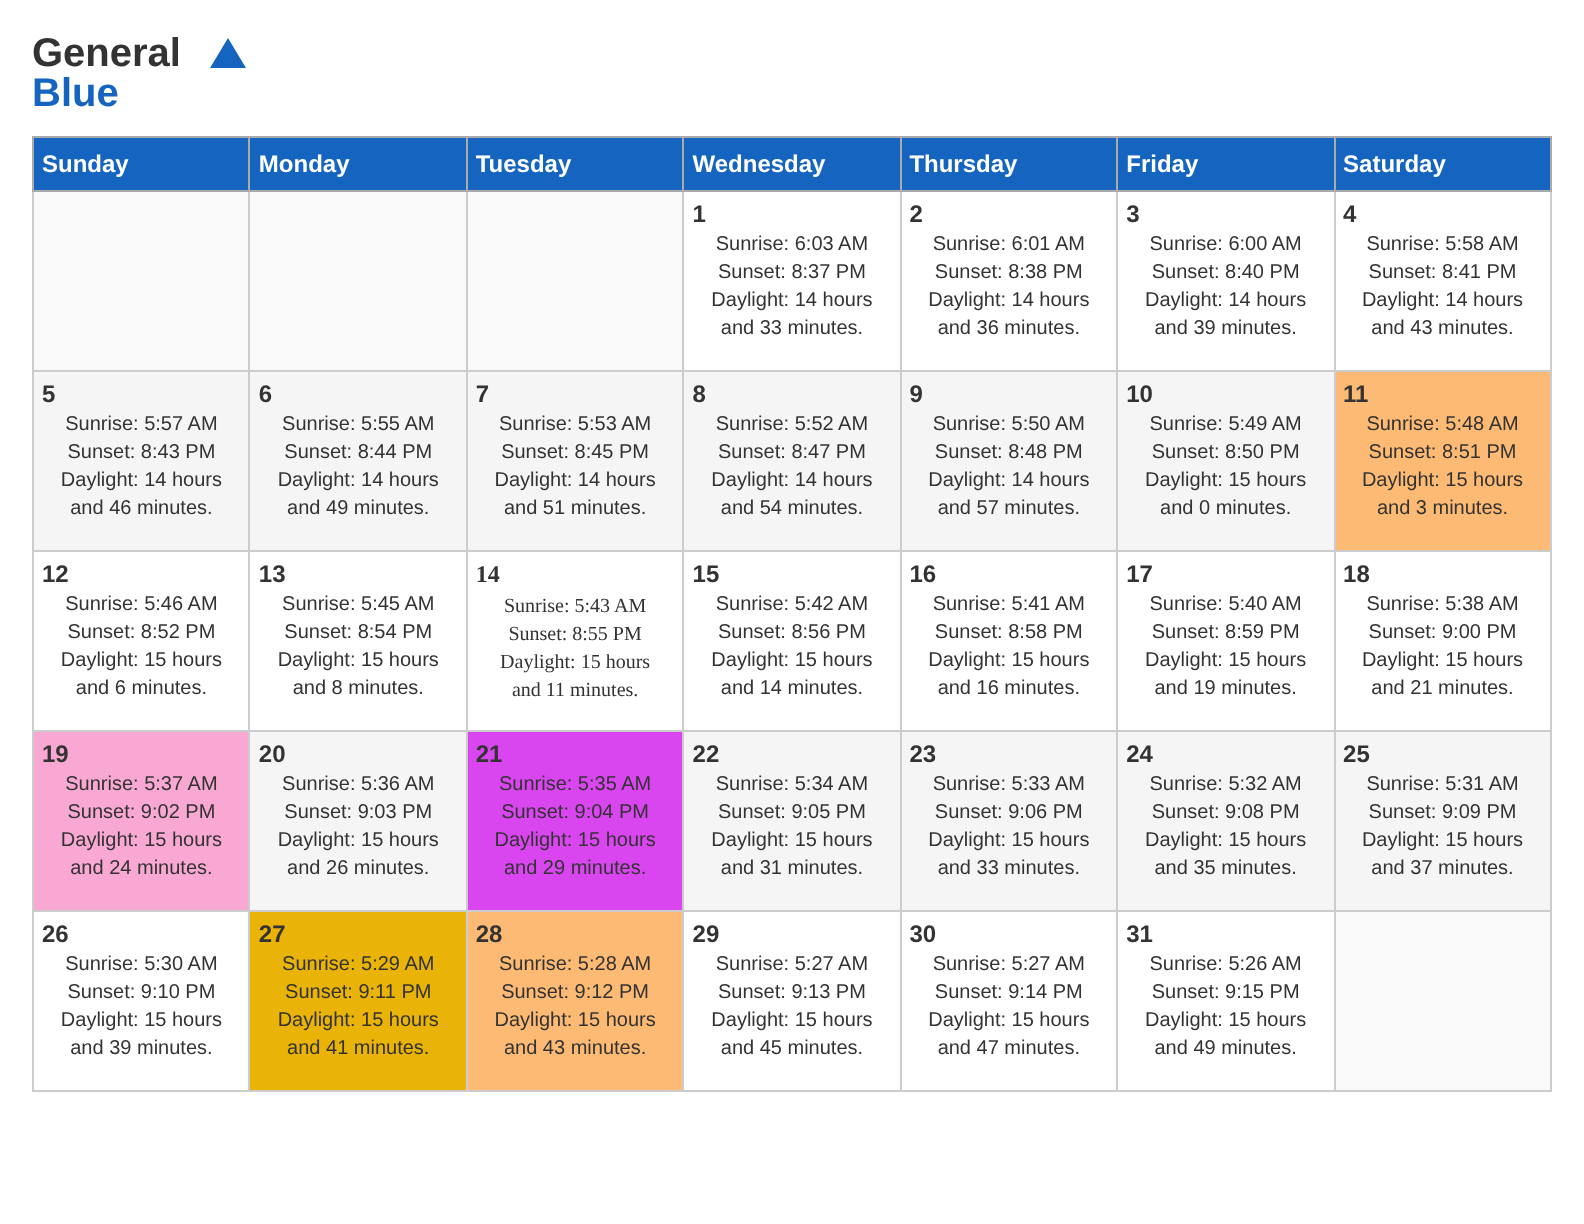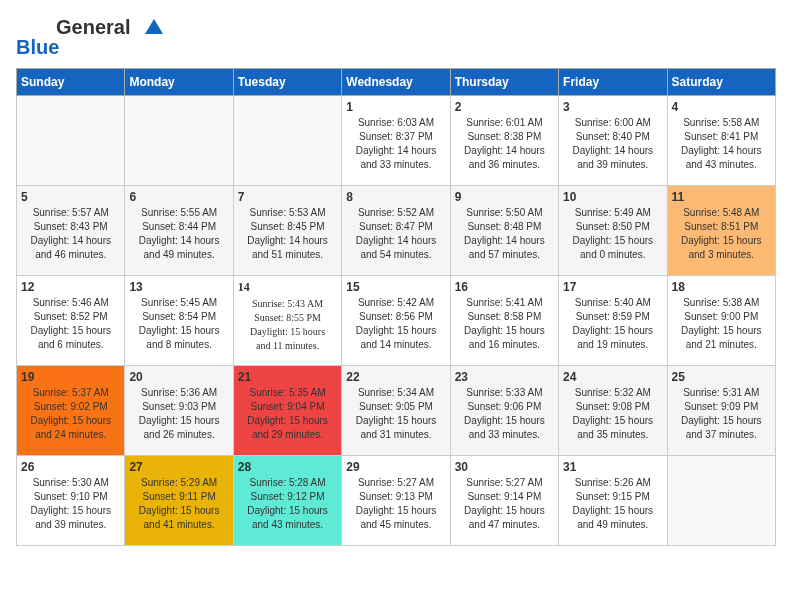--- a/index.html
+++ b/index.html
@@ -77,21 +77,21 @@
     .empty-cell {
       background: #f9f9f9 !important;
     }
   </style>
 </head>
 <body>
 
 <div class="header">
   <div class="logo">
     <div style="display:flex;flex-direction:column;align-items:flex-start;line-height:1.1;">
-      <div style="display:flex;align-items:center;gap:14px;margin-left:40px;">
+      <div style="display:flex;align-items:center;gap:14px;">
         <span style="font-size:20px;font-weight:bold;color:#333;">General</span>
         <svg width="20" height="20" viewBox="0 0 20 20">
           <polygon points="10,2 19,17 1,17" fill="#1565c0"></polygon>
         </svg>
       </div>
       <span style="font-size:20px;font-weight:bold;color:#1565c0;margin-top:-2px;">Blue</span>
     </div>
   </div>
   <div style="display:flex;flex-direction:column;align-items:flex-start;">
     <span style="font-size:22px;font-weight:bold;color:#1565c0;line-height:1.1;"></span>
@@ -245,35 +245,35 @@
         </td>
         <td style="background: rgb(255, 255, 255);">
           <span class="day-number">18</span>
           <div class="cell-content" style="white-space: pre-line;">Sunrise: 5:38 AM
 Sunset: 9:00 PM
 Daylight: 15 hours
 and 21 minutes.</div>
         </td>
       </tr>
       <tr>
-        <td style="background: #f97316;">
+        <td style="background: #f9a8d4;">
           <span class="day-number">19</span>
           <div class="cell-content" style="white-space: pre-line;">Sunrise: 5:37 AM
 Sunset: 9:02 PM
 Daylight: 15 hours
 and 24 minutes.</div>
         </td>
         <td style="background: rgb(245, 245, 245);">
           <span class="day-number">20</span>
           <div class="cell-content" style="white-space: pre-line;">Sunrise: 5:36 AM
 Sunset: 9:03 PM
 Daylight: 15 hours
 and 26 minutes.</div>
         </td>
-        <td style="background: #ef4444;">
+        <td style="background: #d946ef;">
           <span class="day-number">21</span>
           <div class="cell-content" style="white-space: pre-line;">Sunrise: 5:35 AM
 Sunset: 9:04 PM
 Daylight: 15 hours
 and 29 minutes.</div>
         </td>
         <td style="background: rgb(245, 245, 245);">
           <span class="day-number">22</span>
           <div class="cell-content" style="white-space: pre-line;">Sunrise: 5:34 AM
 Sunset: 9:05 PM
@@ -310,21 +310,21 @@
 Daylight: 15 hours
 and 39 minutes.</div>
         </td>
         <td style="background: #eab308;">
           <span class="day-number">27</span>
           <div class="cell-content" style="white-space: pre-line;">Sunrise: 5:29 AM
 Sunset: 9:11 PM
 Daylight: 15 hours
 and 41 minutes.</div>
         </td>
-        <td style="background: #5eead4;">
+        <td style="background: #fdba74;">
           <span class="day-number">28</span>
           <div class="cell-content" style="white-space: pre-line;">Sunrise: 5:28 AM
 Sunset: 9:12 PM
 Daylight: 15 hours
 and 43 minutes.</div>
         </td>
         <td style="background: rgb(255, 255, 255);">
           <span class="day-number">29</span>
           <div class="cell-content" style="white-space: pre-line;">Sunrise: 5:27 AM
 Sunset: 9:13 PM

